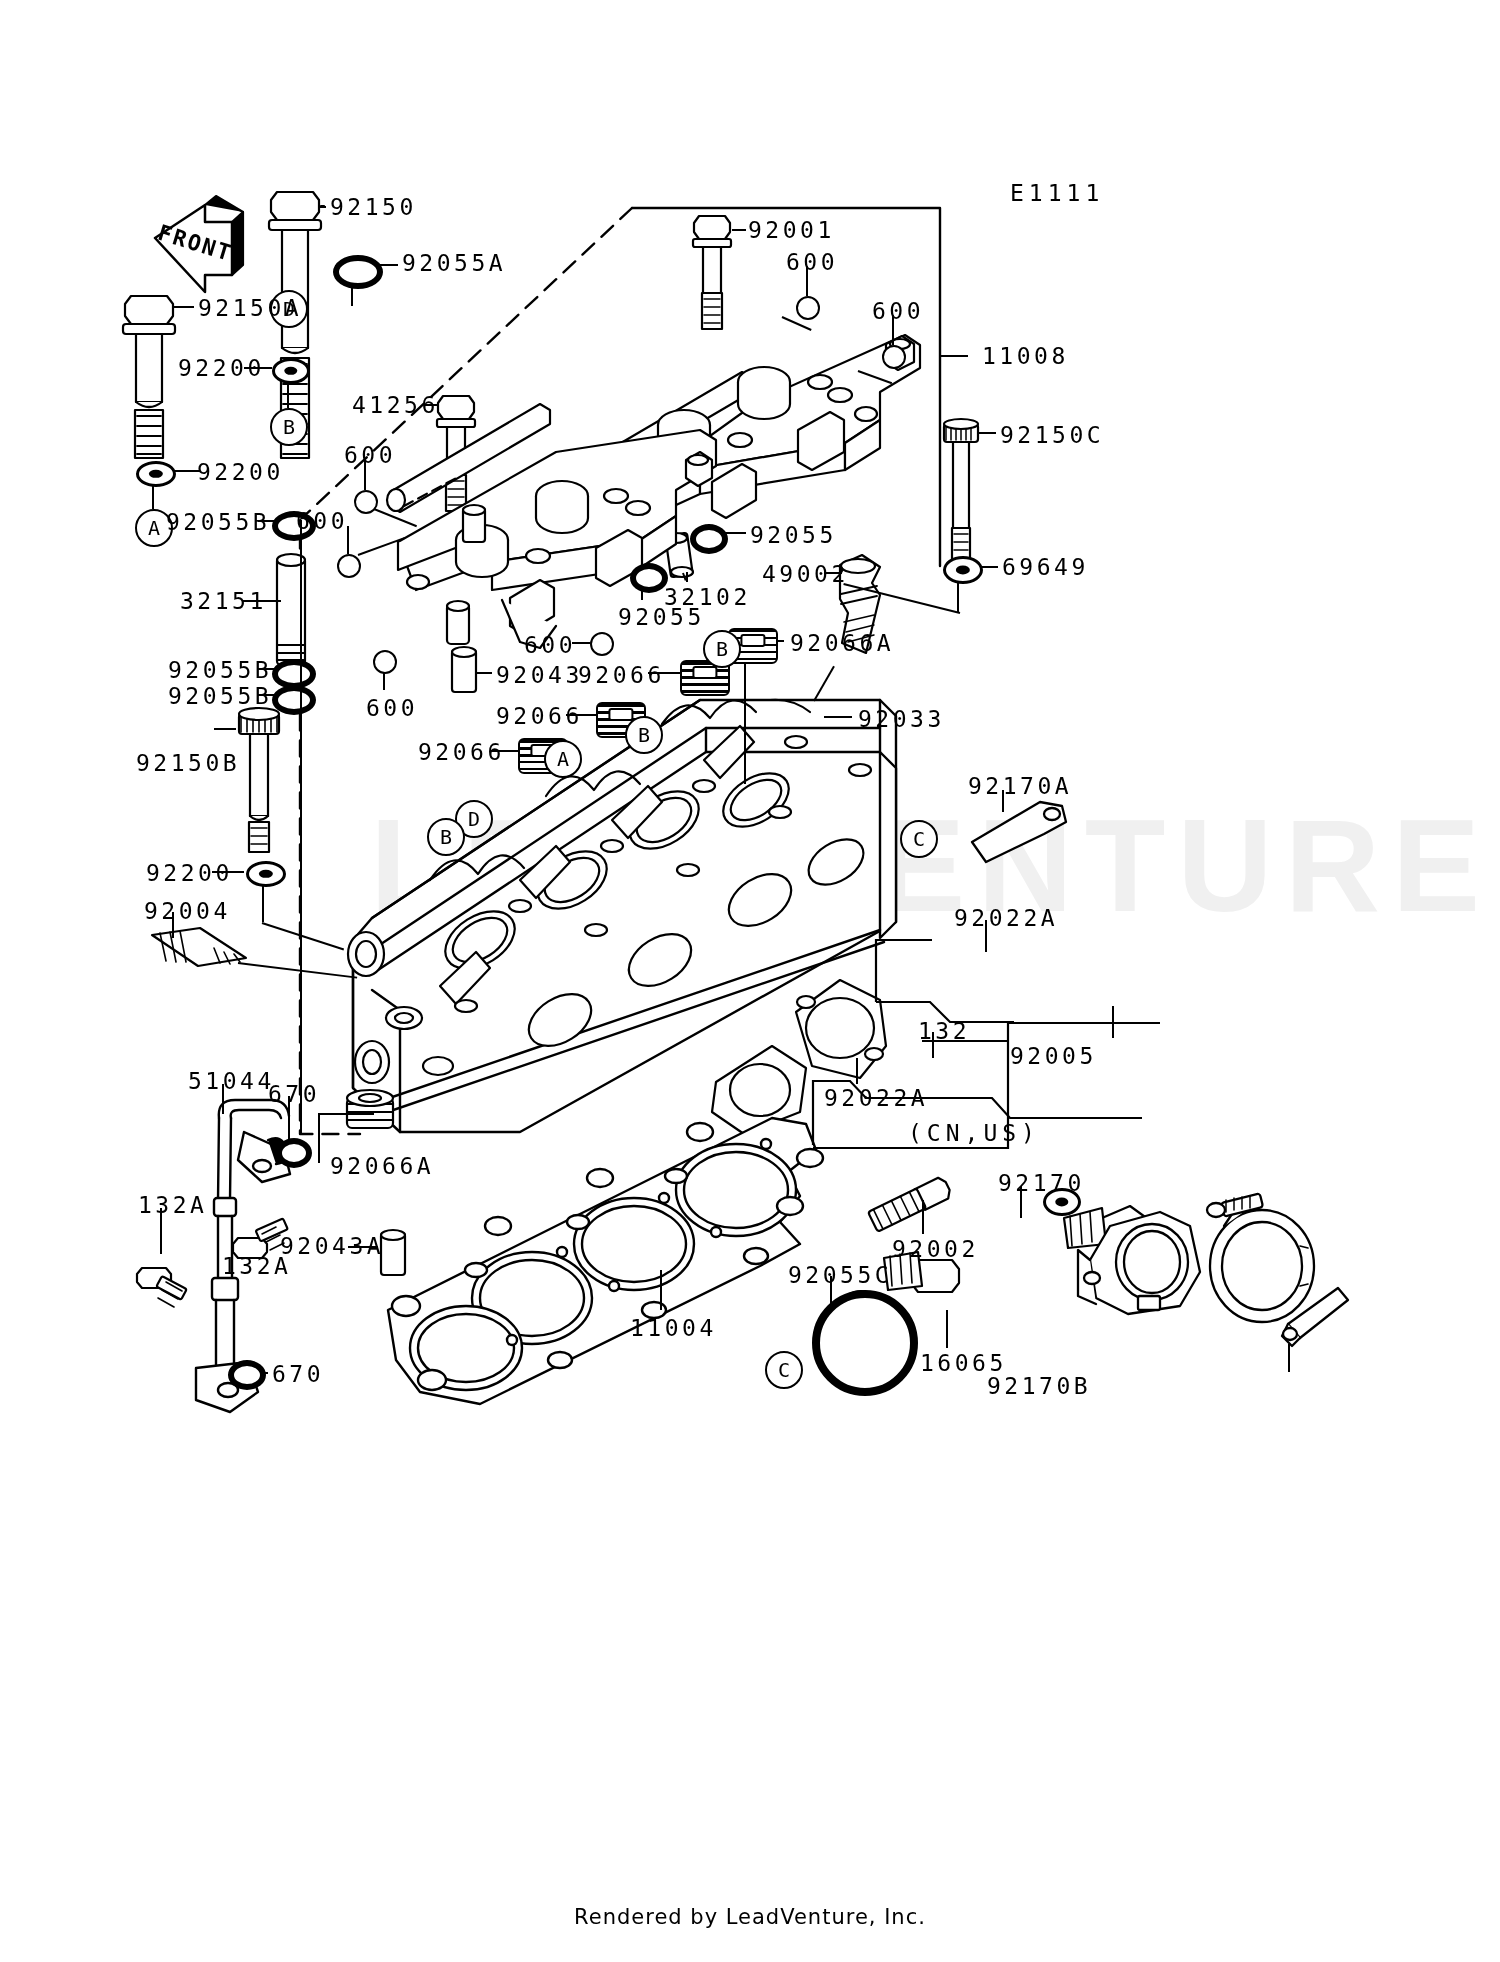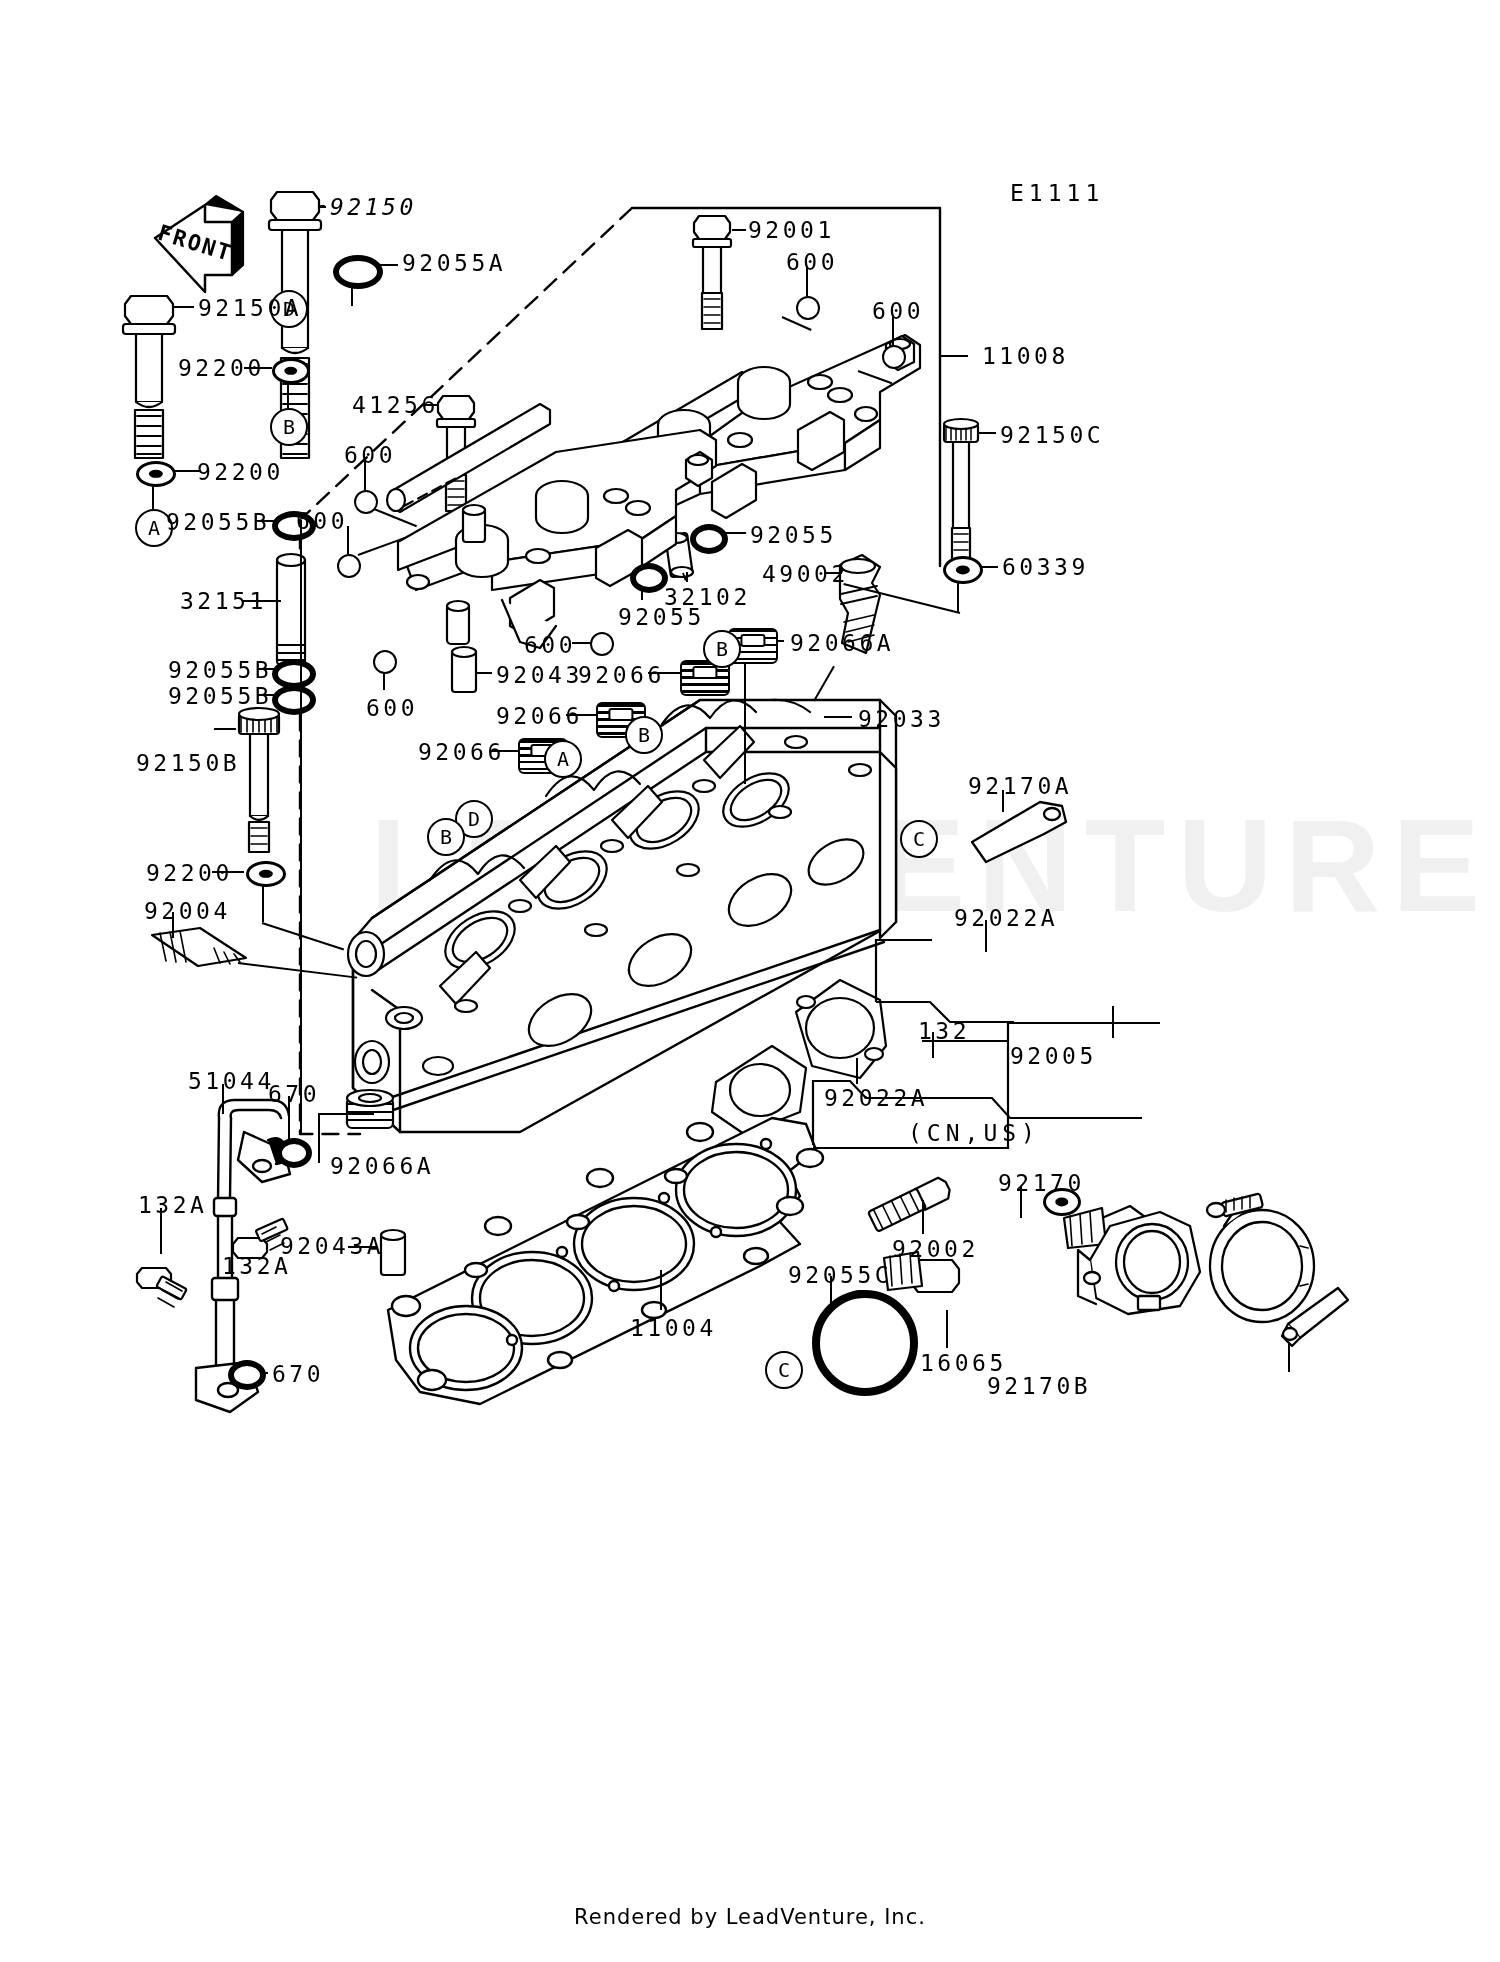--- a/index.html
+++ b/index.html
@@ -585,39 +585,39 @@
       <path d="M1008,1023 L1008,1148 L813,1148"></path>
       <path d="M922,1041 L1008,1041"></path>
       <path d="M1008,1023 L1160,1023"></path>
 
       <path d="M876,1002 L930,1002 L950,1022 L1014,1022"></path>
       <path d="M876,1002 L876,940 L932,940"></path>
     </g>
   </svg>
   <div class="lbl" style="left:908px;top:1122px;font-size:23px;letter-spacing:5px;">(CN,US)</div>
 
-  <div class="lbl" style="left:330px;top:196px;font-style:italic;">92150</div>
+  <div class="lbl" style="left:330px;top:196px;">92150</div>
   <div class="lbl" style="left:402px;top:252px;">92055A</div>
   <div class="lbl" style="left:198px;top:297px;">92150A</div>
   <div class="lbl" style="left:178px;top:357px;">92200</div>
   <div class="lbl" style="left:352px;top:394px;">41256</div>
   <div class="lbl" style="left:748px;top:219px;">92001</div>
   <div class="lbl" style="left:786px;top:251px;">600</div>
   <div class="lbl" style="left:872px;top:300px;">600</div>
   <div class="lbl" style="left:972px;top:345px;margin-left:10px;">11008</div>
   <div class="lbl" style="left:1000px;top:424px;">92150C</div>
   <div class="lbl" style="left:344px;top:444px;">600</div>
   <div class="lbl" style="left:296px;top:510px;">600</div>
   <div class="lbl" style="left:197px;top:461px;">92200</div>
   <div class="lbl" style="left:166px;top:511px;">92055B</div>
   <div class="lbl" style="left:750px;top:524px;">92055</div>
   <div class="lbl" style="left:664px;top:586px;">32102</div>
   <div class="lbl" style="left:618px;top:606px;">92055</div>
   <div class="lbl" style="left:762px;top:563px;">49002</div>
-  <div class="lbl" style="left:1002px;top:556px;">60339</div>
+  <div class="lbl" style="left:1002px;top:556px;">69649</div>
   <div class="lbl" style="left:180px;top:590px;">32151</div>
   <div class="lbl" style="left:524px;top:634px;">600</div>
   <div class="lbl" style="left:790px;top:632px;">92066A</div>
   <div class="lbl" style="left:496px;top:664px;">92043</div>
   <div class="lbl" style="left:578px;top:664px;">92066</div>
   <div class="lbl" style="left:168px;top:659px;">92055B</div>
   <div class="lbl" style="left:168px;top:685px;">92055B</div>
   <div class="lbl" style="left:858px;top:708px;">92033</div>
   <div class="lbl" style="left:496px;top:705px;">92066</div>
   <div class="lbl" style="left:366px;top:697px;">600</div>

